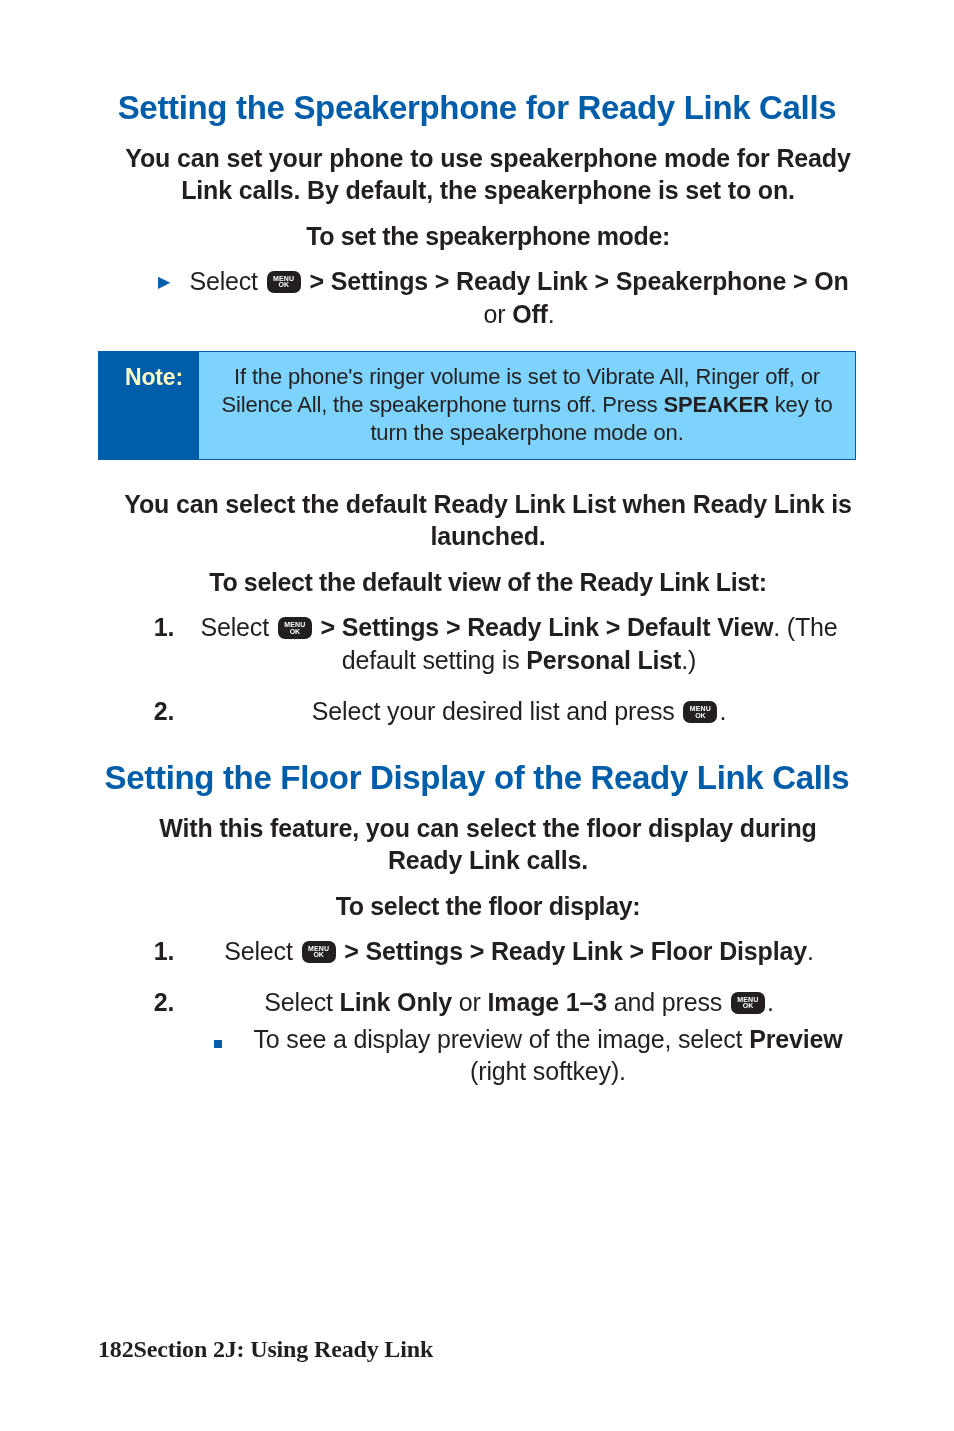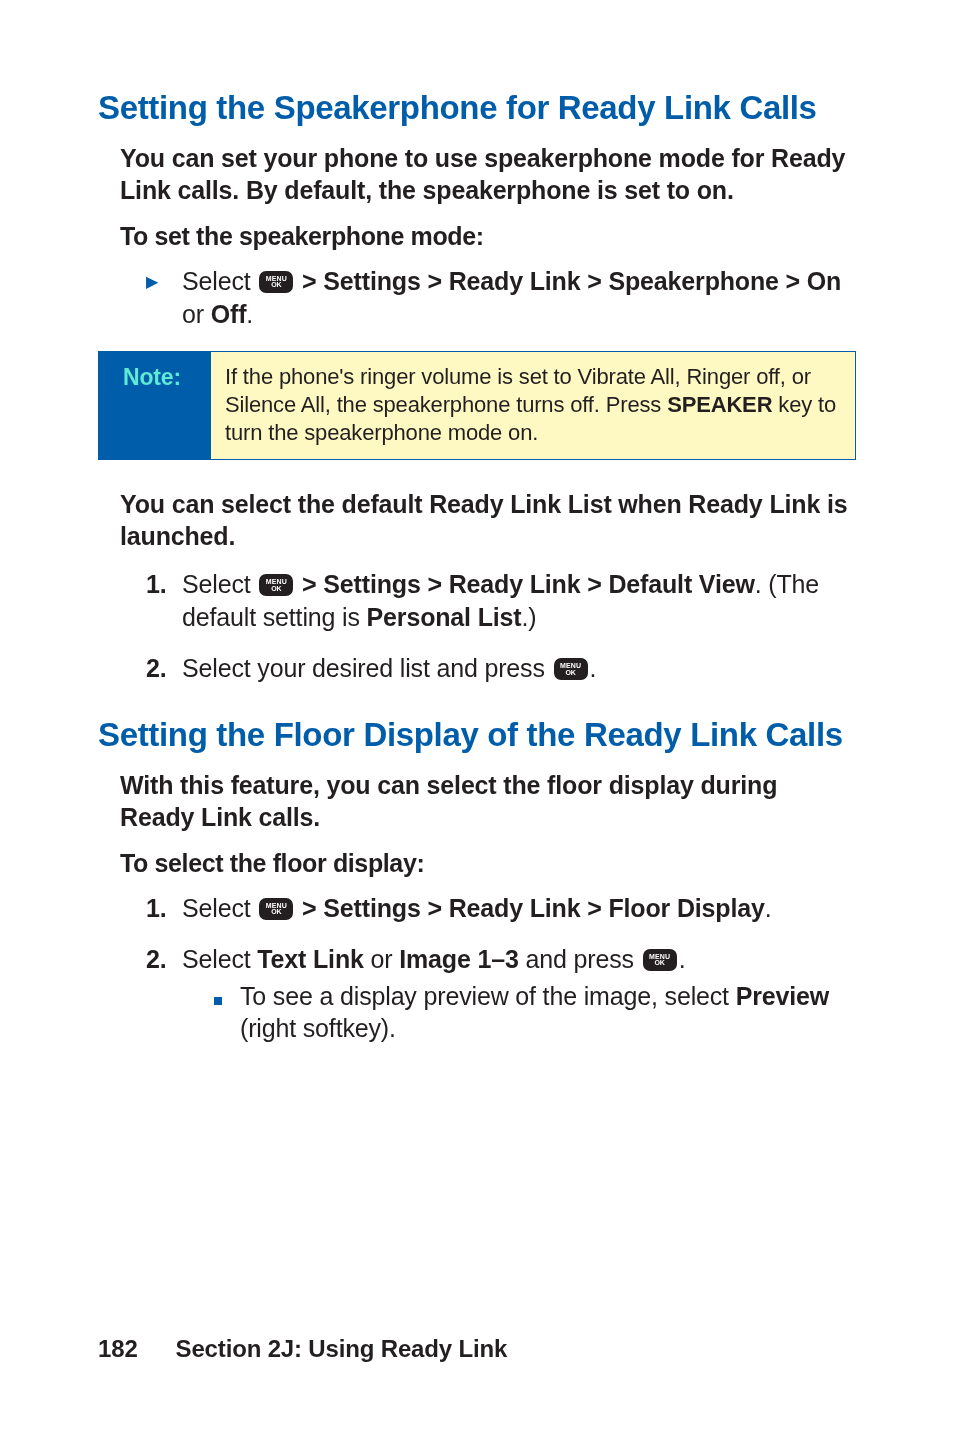--- a/index.html
+++ b/index.html
@@ -6,20 +6,21 @@
     html, body { width: 954px; height: 1431px; }
     body {
       font-family: "Helvetica Neue", Helvetica, Arial, sans-serif;
       background: #fff;
       color: #231f20;
       position: relative;
       letter-spacing: -0.01em;
     }
     .page {
       padding: 88px 98px 0 98px;
+      text-align: center;
     }
     .h2 {
       color: #005daa;
       font-weight: 800;
       font-size: 33px;
       line-height: 1.2;
       letter-spacing: -0.01em;
       margin-bottom: 14px;
     }
     .para {
@@ -119,44 +120,44 @@
       font-size: 7px;
       font-weight: 700;
     }
     .notebox {
       display: flex;
       border: 1.5px solid #005daa;
       margin: 4px 0 28px 0;
     }
     .notebox .label {
       background: #005daa;
-      color: #5eead4;
+      color: #fef9c3;
       font-weight: 800;
       font-size: 23px;
       padding: 12px 14px 12px 24px;
       flex: 0 0 auto;
-      width: 112px;
+      width: 100px;
     }
     .notebox .body {
-      background: #fef9c3;
+      background: #7dd3fc;
       padding: 11px 14px 12px 14px;
       font-size: 22px;
       line-height: 1.28;
       flex: 1;
     }
     .section-gap-top-md { margin-top: 30px; }
     .footer {
       position: absolute;
       bottom: 68px;
       left: 98px;
       right: 98px;
       font-size: 24px;
       font-weight: 800;
       display: flex;
-      gap: 38px;
+      font-family: Liberation Serif, serif;
     }
     .footer .pn { }
   </style>
 </head>
 <body>
 
 <div class="page">
 
   <div class="h2">Setting the Speakerphone for Ready Link Calls</div>
   <div class="para">You can set your phone to use speakerphone mode for Ready Link calls. By default, the speakerphone is set to on.</div>
@@ -169,20 +170,21 @@
   </div>
 
   <div class="notebox">
     <div class="label">Note:</div>
     <div class="body">
       <span>If the phone's ringer volume is set to Vibrate All, Ringer off, or Silence All, the speakerphone turns off. Press </span><b>SPEAKER</b><span> key to turn the speakerphone mode on.</span>
     </div>
   </div>
 
   <div class="para">You can select the default Ready Link List when Ready Link is launched.</div>
+  <div class="subhead">To select the default view of the Ready Link List:</div>
 
   <div class="numrow">
     <div class="num">1.</div>
     <div class="txt">
       <span>Select </span><span class="menukey" title="MENU/OK"></span><b> &gt; Settings &gt; Ready Link &gt; Default View</b><span>. (The default setting is </span><b>Personal List</b><span>.)</span>
     </div>
   </div>
 
   <div class="numrow">
     <div class="num">2.</div>
@@ -198,21 +200,21 @@
   <div class="numrow">
     <div class="num">1.</div>
     <div class="txt">
       <span>Select </span><span class="menukey" title="MENU/OK"></span><b> &gt; Settings &gt; Ready Link &gt; Floor Display</b><span>.</span>
     </div>
   </div>
 
   <div class="numrow" style="margin-bottom:10px;">
     <div class="num">2.</div>
     <div class="txt">
-      <span>Select </span><b>Text Link</b><span> or </span><b>Image 1–3</b><span> and press </span><span class="menukey" title="MENU/OK"></span><span>.</span>
+      <span>Select </span><b>Link Only</b><span> or </span><b>Image 1–3</b><span> and press </span><span class="menukey" title="MENU/OK"></span><span>.</span>
     </div>
   </div>
 
   <div class="subbullet">
     <div class="sq"><span></span></div>
     <div class="txt">
       <span>To see a display preview of the image, select </span><b>Preview</b><span> (right softkey).</span>
     </div>
   </div>
 

